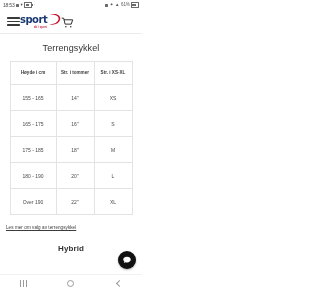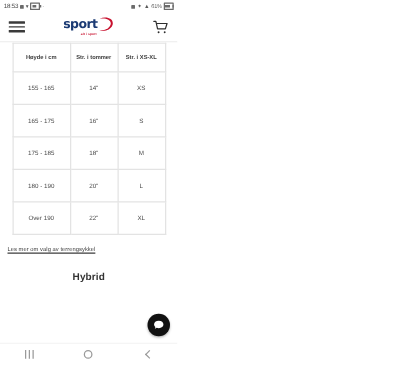--- a/index.html
+++ b/index.html
@@ -95,21 +95,20 @@
     display: block;
   }
 
   
   .appbar {
     height: 24px;
     flex: 0 0 24px;
     background: #ffffff;
     display: flex;
     align-items: center;
-    justify-content: space-between;
     padding: 0 7px;
     box-sizing: border-box;
     border-bottom: 0.5px solid #ececec;
   }
   .hamburger {
     width: 13px;
     height: 11px;
     display: flex;
     flex-direction: column;
     justify-content: center;
@@ -348,20 +347,21 @@
       <svg width="13" height="13" viewBox="0 0 24 24" fill="none" stroke="#2e2e2e" stroke-width="1.8" stroke-linecap="round" stroke-linejoin="round">
         <path d="M2 4 H5 L7.5 15 H19 L21.5 7 H6"></path>
         <circle cx="9" cy="20" r="1.4" fill="#2e2e2e" stroke="none"></circle>
         <circle cx="18" cy="20" r="1.4" fill="#2e2e2e" stroke="none"></circle>
       </svg>
     </div>
   </div>
 
   <div class="content">
 
+    <div class="page-title">Terrengsykkel</div>
 
     <table class="size-table">
       <colgroup>
         <col class="c1">
           <col class="c2">
           <col class="c3">
       </colgroup>
       <thead>
         <tr>
           <th>Høyde i cm</th>

